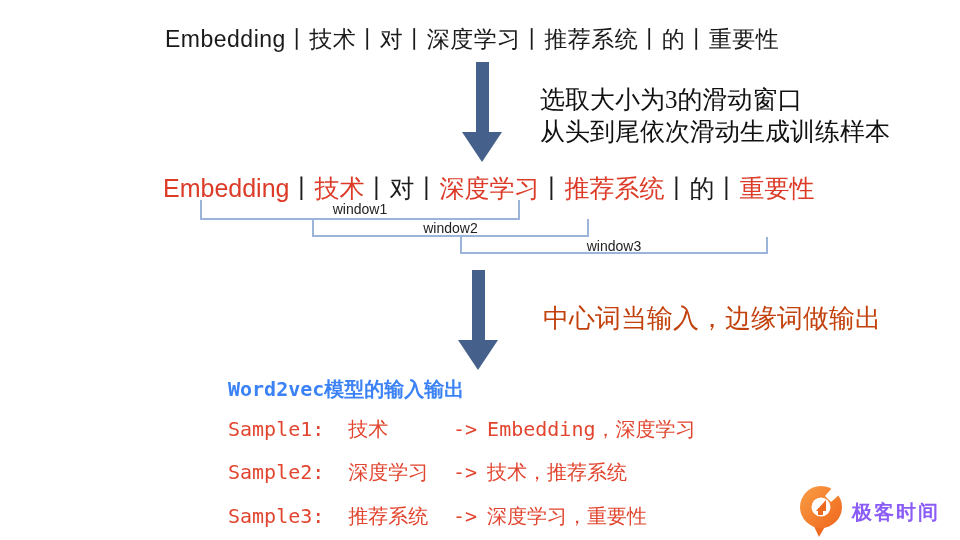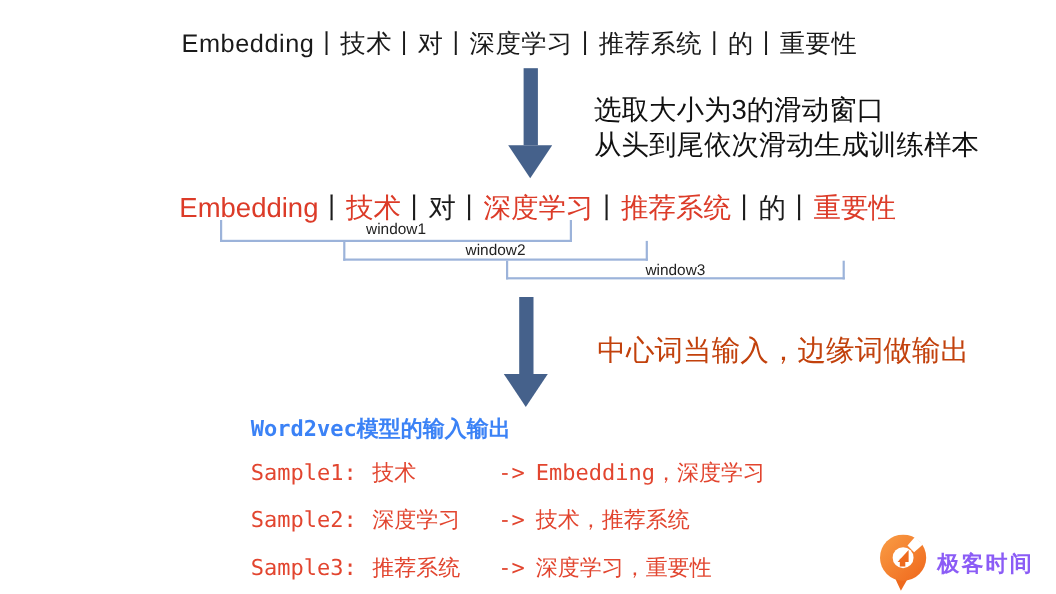--- a/index.html
+++ b/index.html
@@ -14,21 +14,21 @@
   }
   
   .arrow { position:absolute; width:40px; }
   .arrow .shaft { width:13px; height:70px; margin:0 auto; background:#45618b; }
   .arrow .head { width:0; height:0; border-left:20px solid transparent;
     border-right:20px solid transparent; border-top:30px solid #45618b; }
   .arrow1 { left:462px; top:62px; }
   .arrow2 { left:458px; top:270px; }
   
   .note1 {
-    position:absolute; left:540px; top:84px; font-family:Liberation Sans, sans-serif;
+    position:absolute; left:540px; top:84px; font-family:Liberation Serif, serif;
     font-size:25px; line-height:32px; color:#111; white-space:nowrap;
   }
   .note2 {
     position:absolute; left:543px; top:301px; font-family:"Liberation Serif","DejaVu Serif",serif;
     font-size:26px; color:#c2410c; white-space:nowrap;
   }
   
   .sentence2 {
     position:absolute; left:163px; top:172px; font-size:25px; color:#1c1c1c;
     white-space:nowrap;
@@ -51,21 +51,21 @@
   .w2v-title {
     position:absolute; left:228px; top:376px; font-family:"DejaVu Sans Mono", monospace;
     font-weight:bold; font-size:20px; color:#3b82f6; white-space:nowrap;
   }
   .sample {
     position:absolute; left:228px; font-family:"DejaVu Sans Mono", monospace;
     font-size:20px; color:#e2452f; white-space:nowrap;
   }
   .s1 { top:416px; } .s2 { top:459px; } .s3 { top:503px; }
   .sample .s-head { display:inline-block; width:225px; }
-  .sample .s-label { margin-right:14px; }
+  .sample .s-label { margin-right:24px; }
   .sample .s-arrow { margin-right:10px; }
   
   .logo { position:absolute; left:798px; top:486px; display:flex; align-items:center; }
   .logo svg { display:block; }
   .logo .logo-text {
     margin-left:8px; font-size:20px; font-weight:bold; color:#8b5cf6;
     letter-spacing:2px; white-space:nowrap;
   }
 </style>
 </head>

